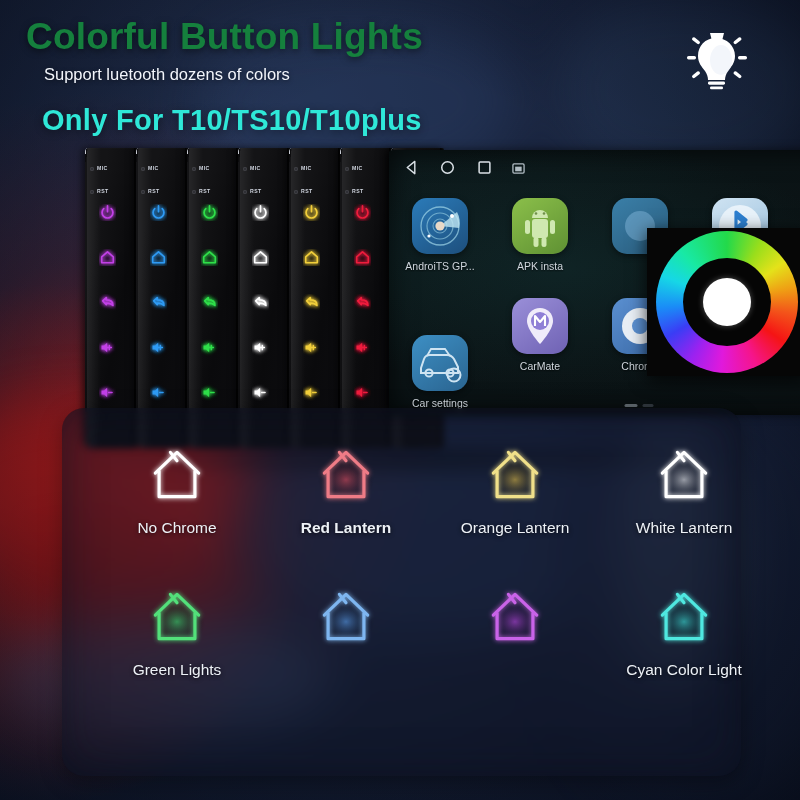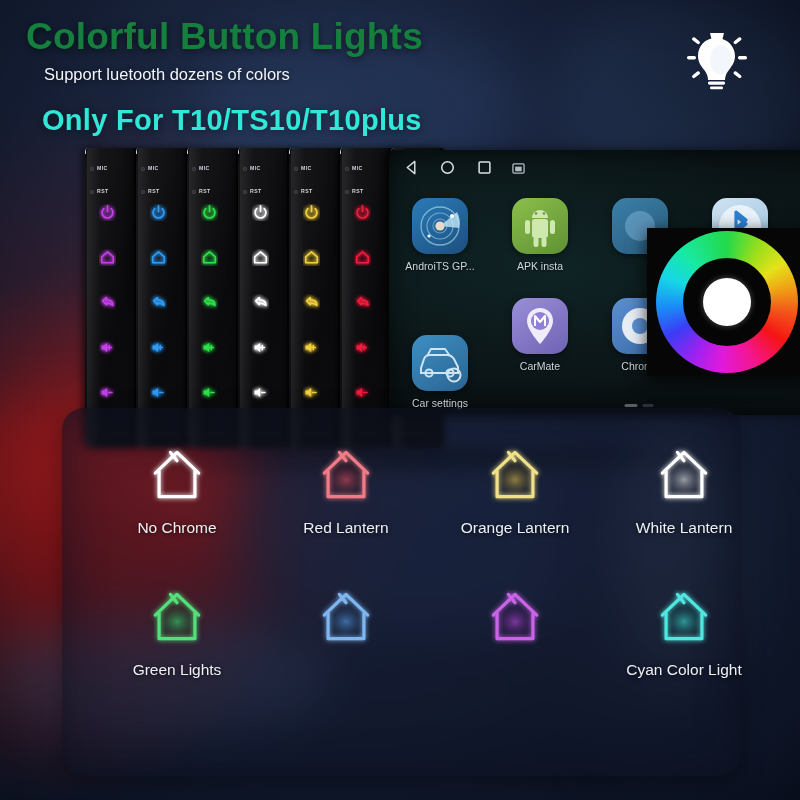--- a/index.html
+++ b/index.html
@@ -1021,21 +1021,21 @@
               <ellipse cx="35" cy="40" rx="30" ry="26" fill="url(#glf100)"></ellipse>
               <g filter="url(#lf100)" fill="none" stroke="#ffffff" stroke-width="3.4" stroke-linecap="round" stroke-linejoin="round">
                 <path d="M12 33 L35 11 L58 33"></path>
                 <path d="M28 11 L35 20"></path>
                 <path d="M16 31 L16 58 L54 58 L54 31"></path>
               </g>
             </svg>
           </div>
           <div class="cell-lbl">No Chrome</div>
         </div>
-        <div class="cell" style="left: 199px;">
+        <div class="cell" style="left: 199px; font-weight: bold;">
           <div class="cell-ico">
             <svg viewBox="0 0 70 70" width="66" height="66">
               <defs>
                 <filter id="lf101" x="-70%" y="-70%" width="240%" height="240%">
                   <feGaussianBlur stdDeviation="3" result="b"></feGaussianBlur>
                   <feMerge>
                     <feMergeNode in="b"></feMergeNode>
                     <feMergeNode in="SourceGraphic"></feMergeNode>
                   </feMerge>
                 </filter>

